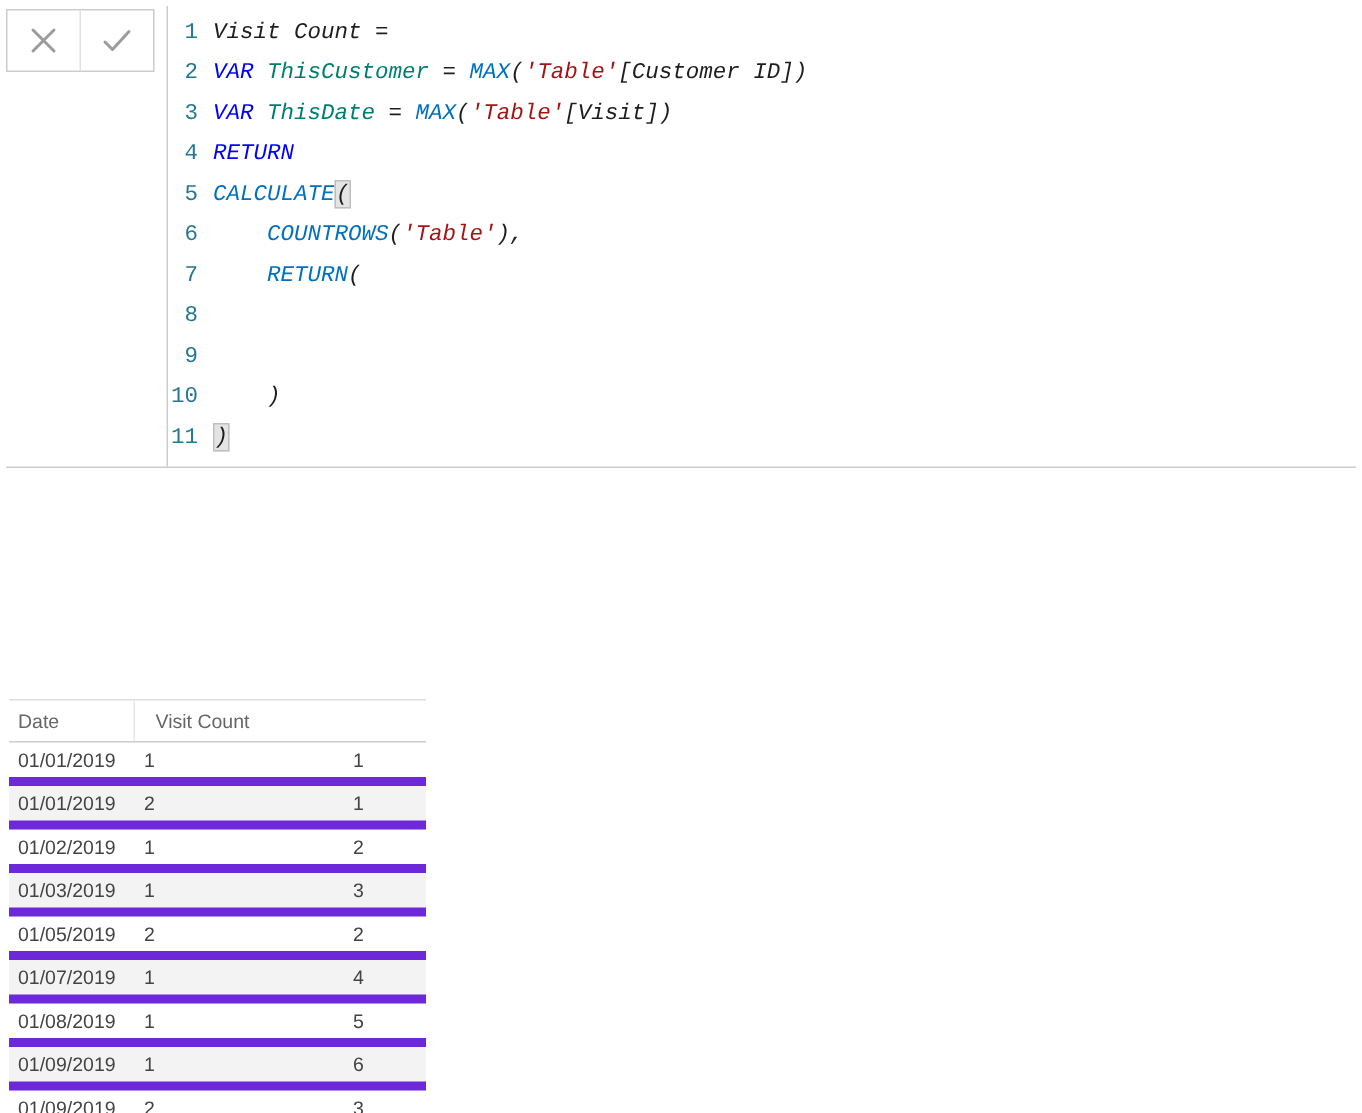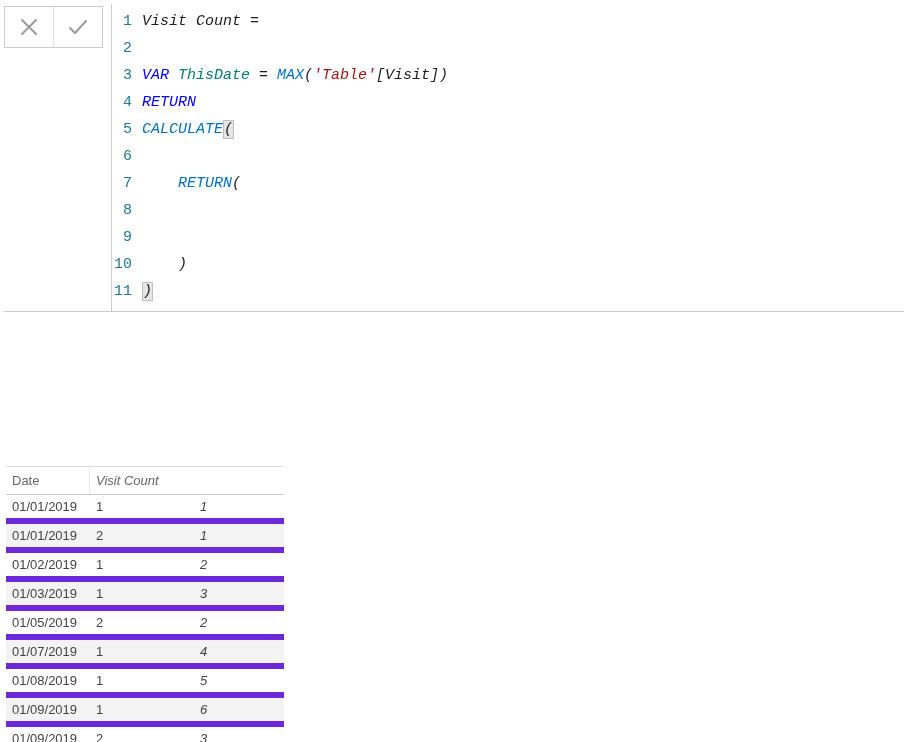--- a/index.html
+++ b/index.html
@@ -70,21 +70,21 @@
       padding: 6px 6px;
       border-right: 1px solid #e6e6e6;
       color: #666;
     }
     .tv-header > div:last-child { border-right:none; }
     .tv-row { display:flex; border-bottom: 6px solid #6d28d9; }
     .tv-row > div { padding: 4px 6px; }
     .tv-row.alt { background: #f3f3f3; }
     .col-date  { width: 84px; }
     .col-cust  { width: 104px; }
-    .col-visit { width: 90px; text-align: left; font-style: italic; }
+    .col-visit { width: 90px; text-align: center; }
   </style>
 </head>
 <body>
 
 <div class="top-area">
   <div class="btn-group">
     <div class="fb-btn">
       <svg viewBox="0 0 24 24">
           <path d="M5 5 L19 19 M19 5 L5 19" stroke="#9b9b9b" stroke-width="2" fill="none" stroke-linecap="round"></path>
         </svg>
@@ -97,35 +97,37 @@
     </div>
   </div>
 
   <div class="editor" id="editor">
       <div class="code-line">
         <div class="gutter">1</div>
         <div class="code"><span>Visit Count =</span></div>
       </div>
       <div class="code-line">
         <div class="gutter">2</div>
+        <div class="code"><span class="kw">VAR</span><span> </span><span class="var">ThisCustomer</span><span> = </span><span class="fn">MAX</span><span>(</span><span class="str">'Table'</span><span>[Customer ID])</span></div>
       </div>
       <div class="code-line">
         <div class="gutter">3</div>
         <div class="code"><span class="kw">VAR</span><span> </span><span class="var">ThisDate</span><span> = </span><span class="fn">MAX</span><span>(</span><span class="str">'Table'</span><span>[Visit])</span></div>
       </div>
       <div class="code-line">
         <div class="gutter">4</div>
         <div class="code"><span class="kw">RETURN</span></div>
       </div>
       <div class="code-line">
         <div class="gutter">5</div>
         <div class="code"><span class="fn">CALCULATE</span><span class="bracket-hl">(</span></div>
       </div>
       <div class="code-line">
         <div class="gutter">6</div>
+        <div class="code">    <span class="fn">COUNTROWS</span><span>(</span><span class="str">'Table'</span><span>),</span></div>
       </div>
       <div class="code-line">
         <div class="gutter">7</div>
         <div class="code">    <span class="fn">RETURN</span><span>(</span></div>
       </div>
       <div class="code-line">
         <div class="gutter">8</div>
       </div>
       <div class="code-line">
         <div class="gutter">9</div>

